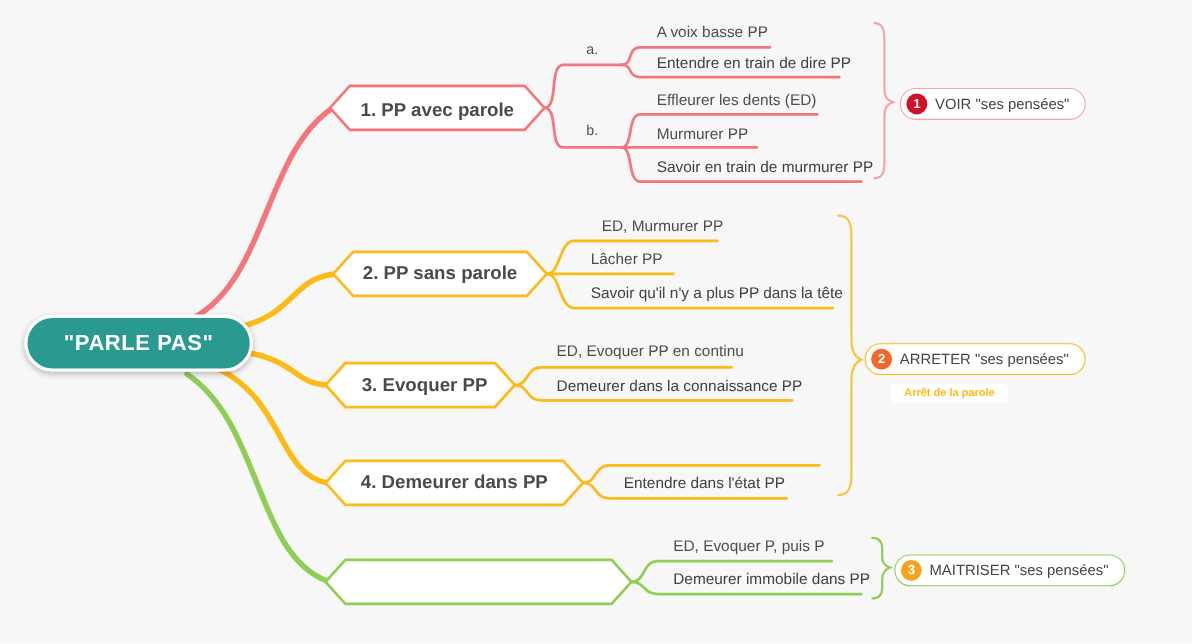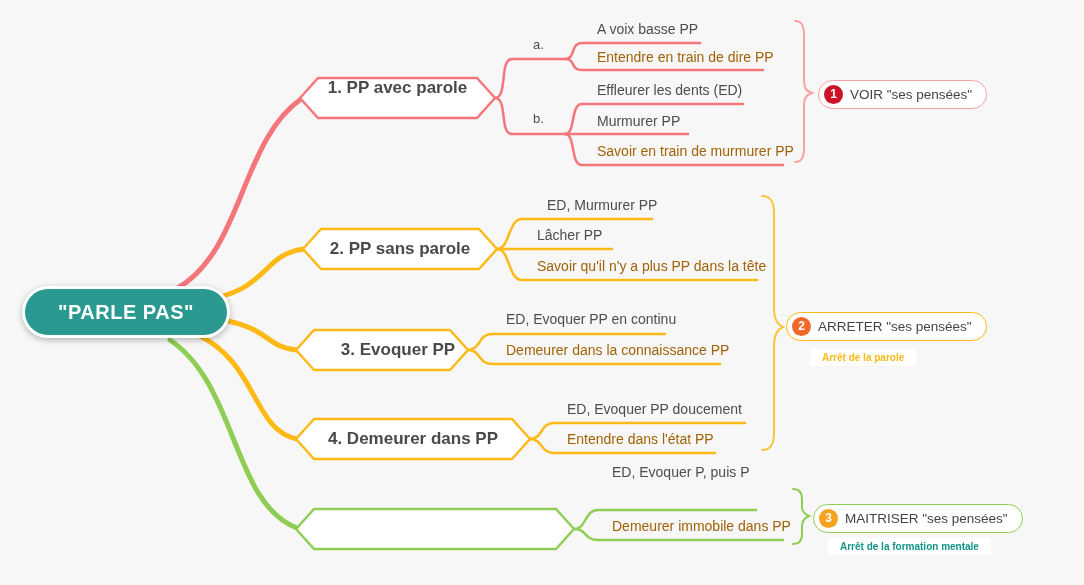--- a/index.html
+++ b/index.html
@@ -19,21 +19,21 @@
     color:#ffffff;font-weight:bold;font-size:20px;letter-spacing:.5px;
     box-shadow:0 2px 6px rgba(0,0,0,.28);
   }
   .hex-label{
     position:absolute;display:flex;align-items:center;justify-content:center;
     font-weight:bold;font-size:17px;color:#4a4a4a;white-space:nowrap;
   }
   .leaf{
     position:absolute;font-size:14px;line-height:16px;color:#4d4d4d;white-space:nowrap;
   }
-  .leaf.red{color:#a16207;}
+  .leaf.red{color:#404040;}
   .group-label{position:absolute;font-size:13px;color:#4d4d4d;}
   .pill{
     position:absolute;height:29px;box-sizing:border-box;
     display:flex;align-items:center;gap:7px;
     padding:0 14px 0 5px;
     background:#ffffff;border:1.5px solid #cccccc;border-radius:15px;
     font-size:13.5px;color:#444444;white-space:nowrap;
   }
   .pill.p1{border-color:#f7a3a5;}
   .pill.p2{border-color:#fdb916;}
@@ -102,58 +102,56 @@
       <path d="M 574 529 C 587 529, 584 540, 598 540 H 783"></path>
     </g>
 
     <path d="M 795 21 C 802 21, 804 26, 804 36 L 804 79 C 804 88, 806 91, 812 93 C 806 95, 804 98, 804 107 L 804 147 C 804 157, 802 162, 795 162" stroke="#f7a3a5" stroke-width="2" fill="none" stroke-linecap="round"></path>
     <path d="M 762 196 C 771 196, 774 202, 774 213 L 774 309 C 774 318, 776 324, 783 327 C 776 330, 774 336, 774 345 L 774 433 C 774 444, 771 450, 762 450" stroke="#fdc23e" stroke-width="2" fill="none" stroke-linecap="round"></path>
     <path d="M 793 489 C 800 489, 802 493, 802 499 L 802 507 C 802 511, 804 514, 809 516 C 804 518, 802 521, 802 527 L 802 534 C 802 540, 800 544, 793 544" stroke="#8fce55" stroke-width="2" fill="none" stroke-linecap="round"></path>
   </svg>
 
   <div class="root-node">"PARLE PAS"</div>
 
-  <div class="hex-label" style="left:300px;top:74px;width:195px;height:28px;">1. PP avec parole</div>
+  <div class="hex-label" style="left:300px;top:86px;width:195px;height:28px;">1. PP avec parole</div>
   <div class="hex-label" style="left:303px;top:229px;width:194px;height:40px;">2. PP sans parole</div>
-  <div class="hex-label" style="left:312px;top:330px;width:172px;height:40px;">3. Evoquer PP</div>
+  <div class="hex-label" style="left:300px;top:330px;width:172px;height:40px;">3. Evoquer PP</div>
   <div class="hex-label" style="left:296px;top:419px;width:234px;height:40px;">4. Demeurer dans PP</div>
 
   <div class="group-label" style="left:533px;top:37px;">a.</div>
   <div class="group-label" style="left:533px;top:111px;">b.</div>
 
   <div class="leaf" style="left:597px;top:21px;">A voix basse PP</div>
   <div class="leaf red" style="left:597px;top:49px;">Entendre en train de dire PP</div>
   <div class="leaf" style="left:597px;top:82px;">Effleurer les dents (ED)</div>
   <div class="leaf" style="left:597px;top:113px;">Murmurer PP</div>
   <div class="leaf red" style="left:597px;top:143px;">Savoir en train de murmurer PP</div>
 
   <div class="leaf" style="left:547px;top:197px;">ED, Murmurer PP</div>
   <div class="leaf" style="left:537px;top:227px;">Lâcher PP</div>
   <div class="leaf red" style="left:537px;top:258px;">Savoir qu'il n'y a plus PP dans la tête</div>
 
   <div class="leaf" style="left:506px;top:311px;">ED, Evoquer PP en continu</div>
   <div class="leaf red" style="left:506px;top:342px;">Demeurer dans la connaissance PP</div>
 
-  <div class="leaf" style="left:567px;top:401px;">ED, Evoquer PP doucement</div>
   <div class="leaf red" style="left:567px;top:431px;">Entendre dans l'état PP</div>
 
-  <div class="leaf" style="left:612px;top:464px;">ED, Evoquer P, puis P</div>
+  <div class="leaf" style="left:612px;top:488px;">ED, Evoquer P, puis P</div>
   <div class="leaf red" style="left:612px;top:518px;">Demeurer immobile dans PP</div>
 
   <div class="pill p1" style="left:818px;top:80px;">
     <span class="badge b1">1</span>
     <span>VOIR "ses pensées"</span>
   </div>
 
   <div class="pill p2" style="left:786px;top:312px;">
     <span class="badge b2">2</span>
     <span>ARRETER "ses pensées"</span>
   </div>
 
   <div class="pill p3" style="left:813px;top:504px;">
     <span class="badge b3">3</span>
     <span>MAITRISER "ses pensées"</span>
   </div>
 
   <div class="caption c2" style="left:810px;top:349px;">Arrêt de la parole</div>
-  <div class="caption c3" style="left:828px;top:538px;">Arrêt de la formation mentale</div>
 
 </div>
 
 </body></html>

